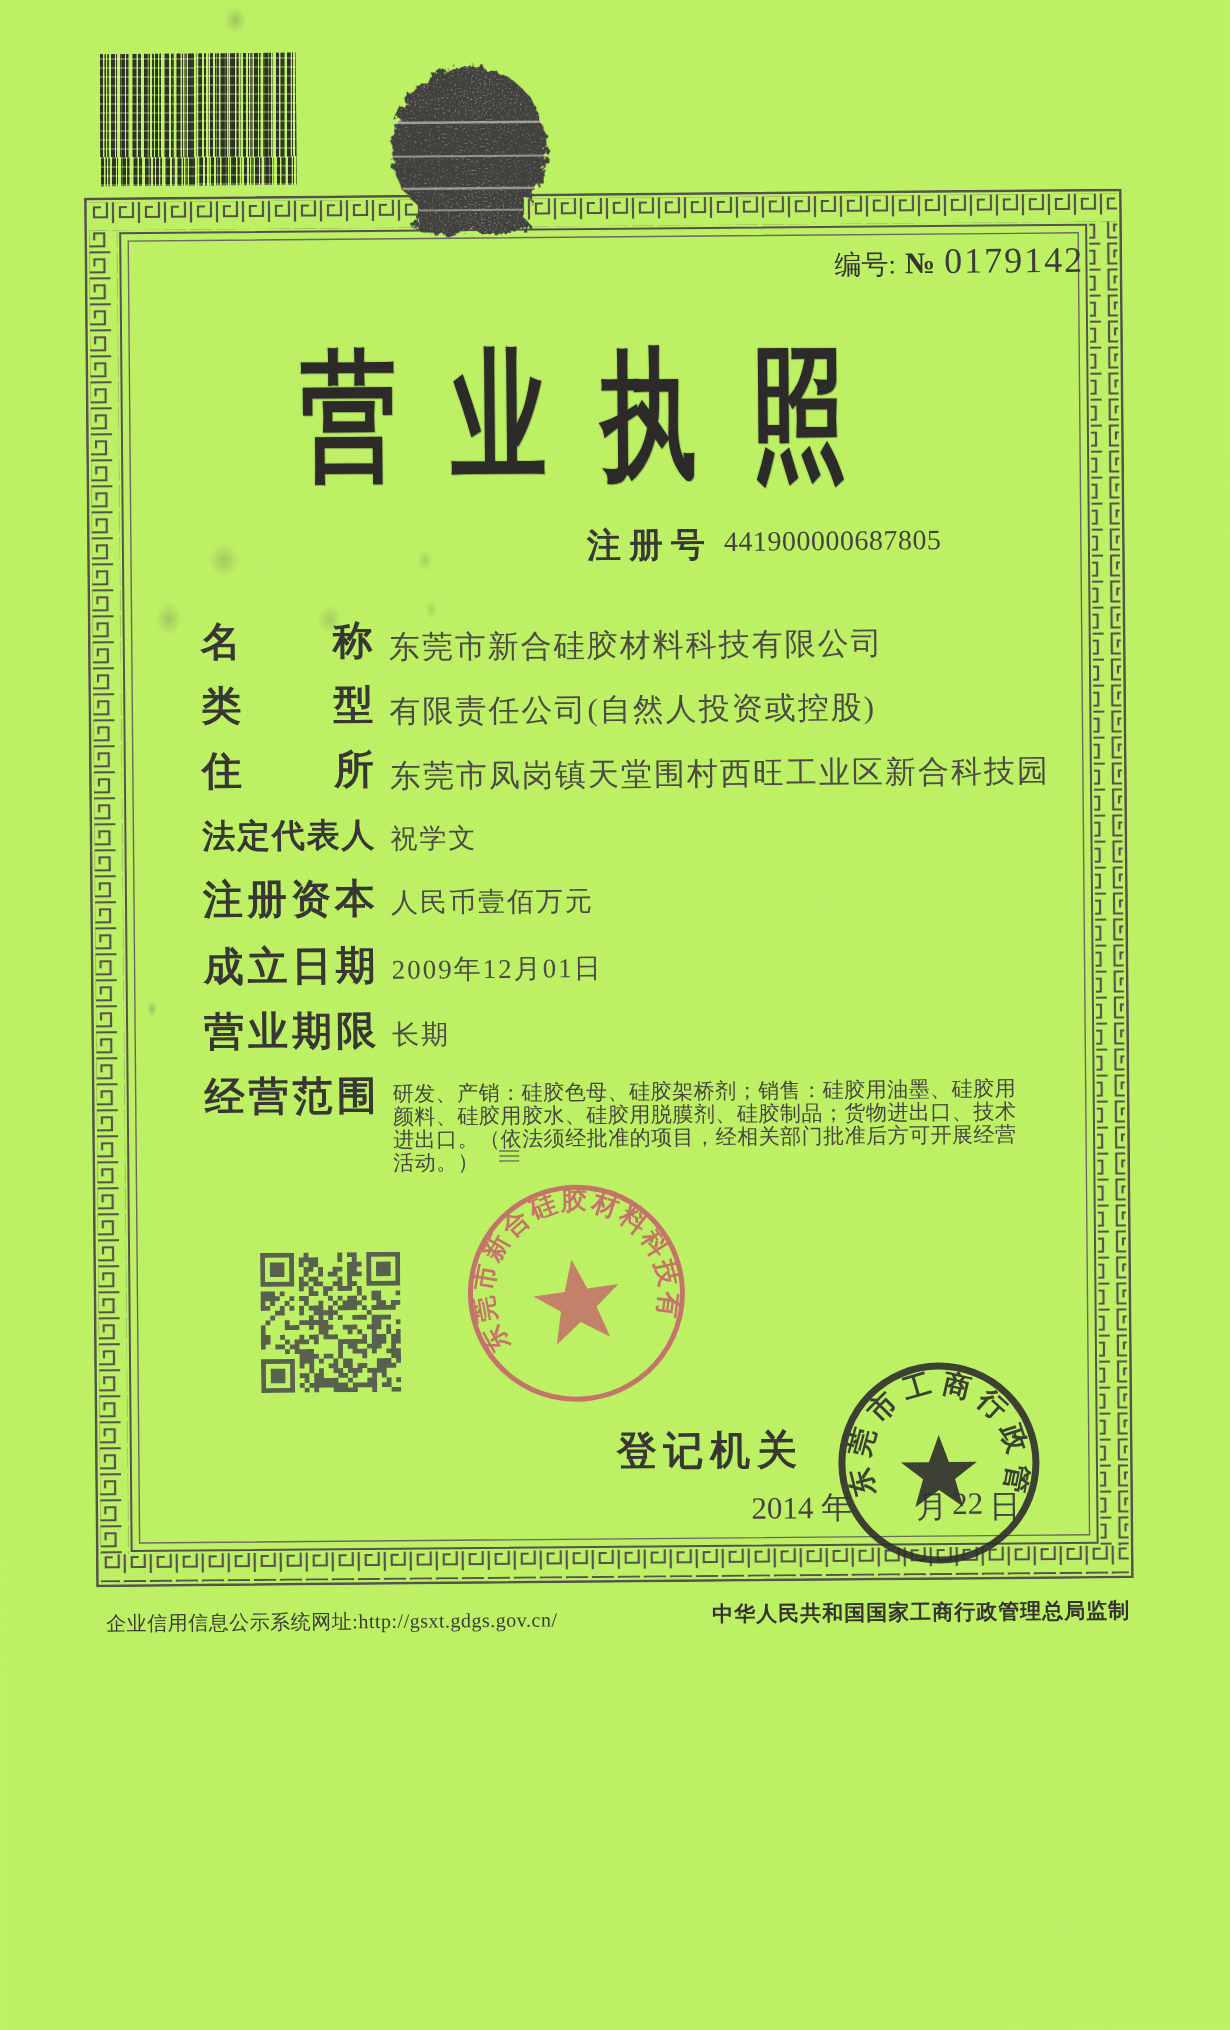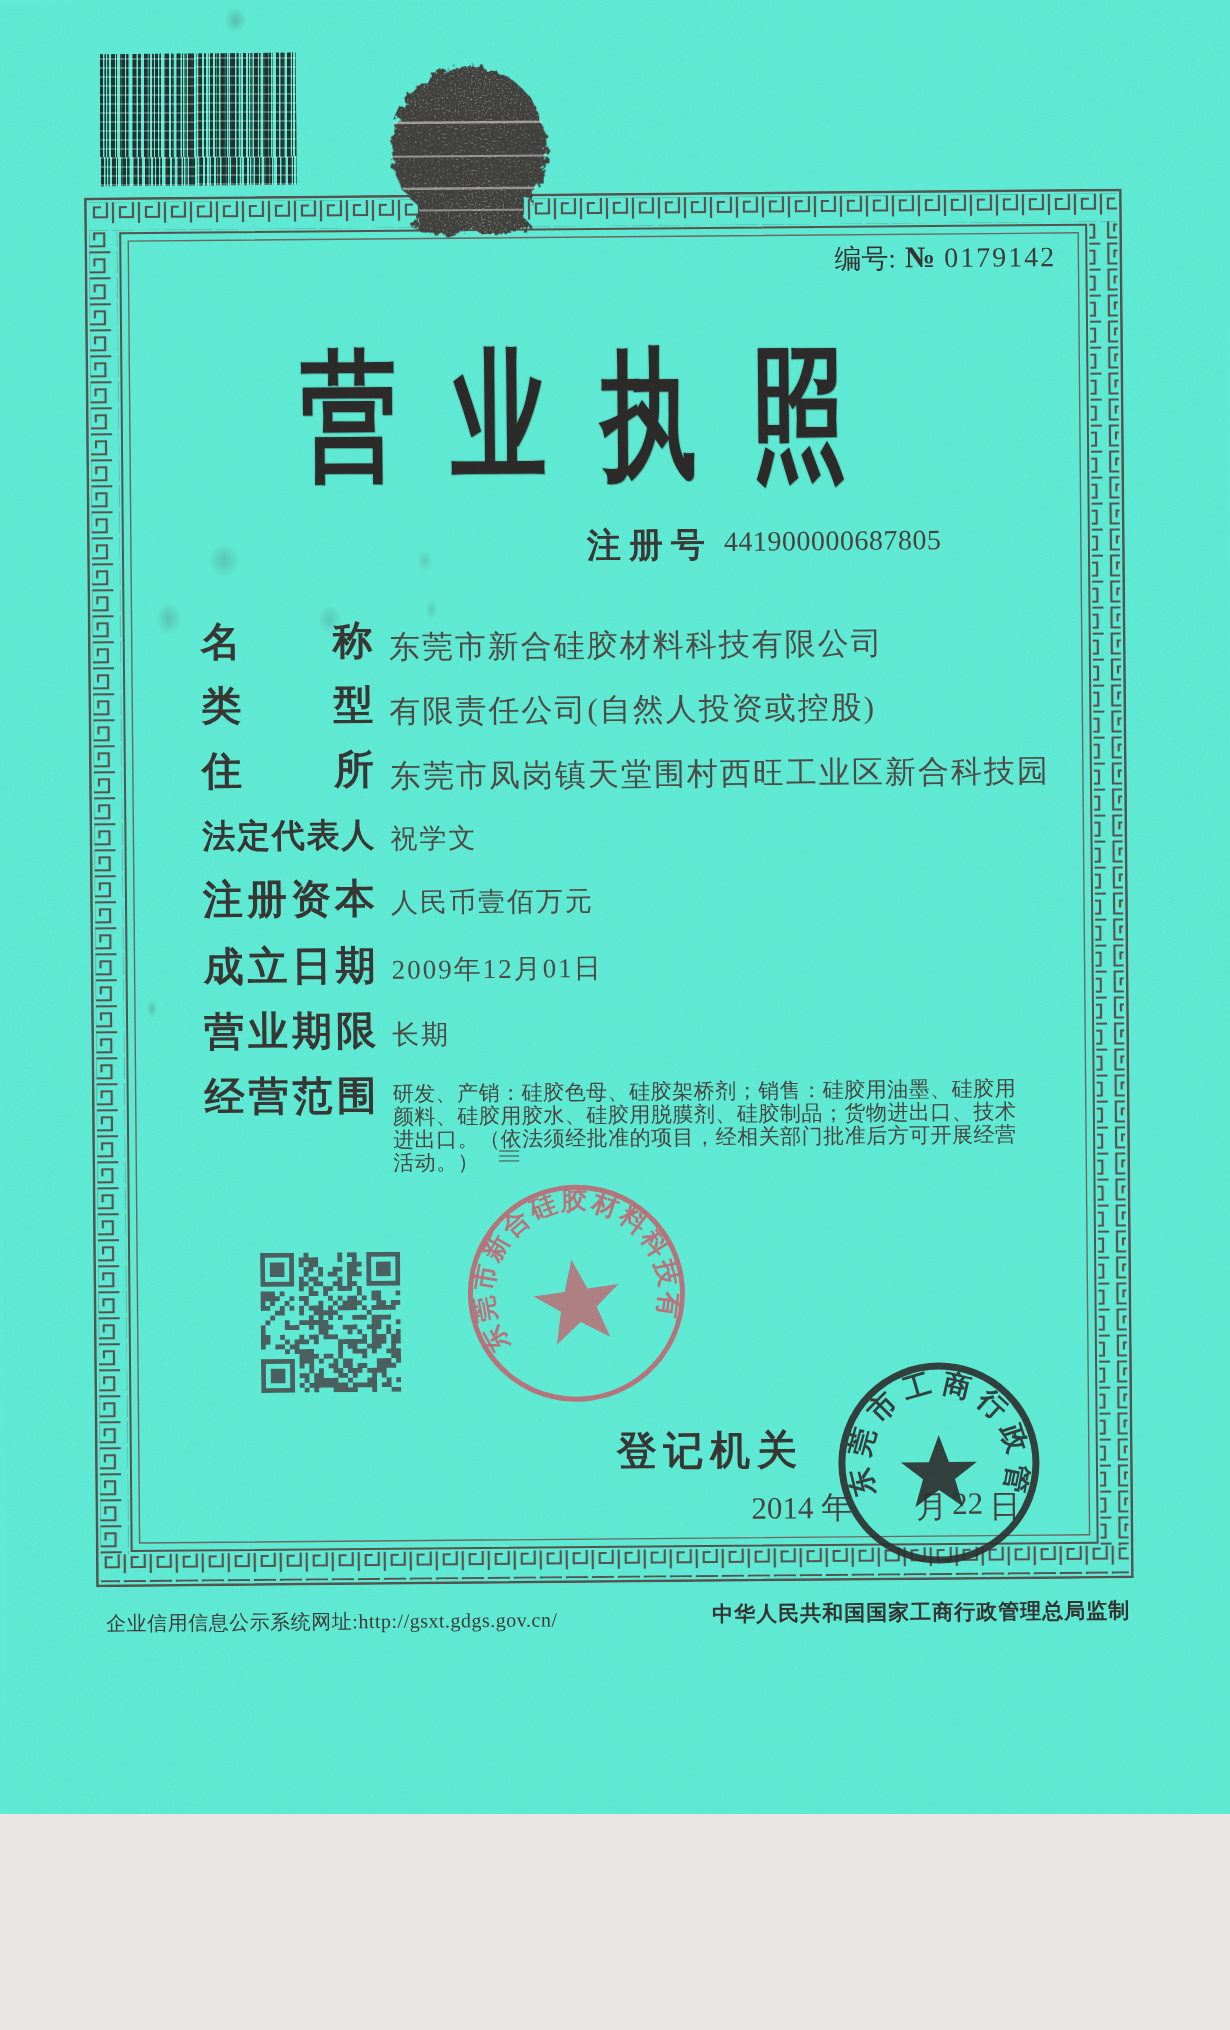--- a/index.html
+++ b/index.html
@@ -1,37 +1,37 @@
 <!DOCTYPE html>
 <html><head>
 <meta charset="utf-8">
 <style>
   html,body{margin:0;padding:0;background:#e8e7e4;}
-  .page{position:relative;width:1230px;height:1814px;background:#5eead4;overflow:hidden;
+  .page{position:relative;width:1230px;height:2030px;background:#bef264;overflow:hidden;
         font-family:"Liberation Serif","DejaVu Serif",serif;color:#3a3835;}
   .doc{position:absolute;inset:0;transform:rotate(-0.5deg);transform-origin:600px 900px;}
 
   
   .barcode{position:absolute;left:107px;top:50px;width:196px;height:132px;opacity:.88;
     background:
       repeating-linear-gradient(0deg, rgba(255,255,255,.28) 0 2px, transparent 2px 9px),
       repeating-linear-gradient(90deg,#1d1c1b 0 3px,transparent 3px 5px,#1d1c1b 5px 6px,transparent 6px 11px),
       repeating-linear-gradient(90deg,#262524 0 2px,transparent 2px 7px,rgba(30,30,30,.75) 7px 9px,transparent 9px 13px),
       repeating-linear-gradient(90deg,rgba(20,20,20,.5) 0 1px,transparent 1px 4px);
     filter:contrast(1.05);}
 
   
   .frame{position:absolute;left:90px;top:193px;z-index:1;}
   .emblem{position:absolute;left:378px;top:58px;z-index:3;}
 
   
   .serial{position:absolute;left:840px;top:243px;z-index:2;display:flex;align-items:baseline;gap:9px;
           font-size:27px;color:#343230;}
   .serial .nosign{font-weight:bold;font-size:30px;}
-  .serial .num{letter-spacing:2px;font-size:28px;color:#3d3b38;}
+  .serial .num{letter-spacing:2px;font-size:36px;color:#3d3b38;}
 
   
   .title{position:absolute;left:283px;top:336px;width:590px;height:156px;z-index:2;
          display:flex;justify-content:space-between;align-items:flex-end;}
   .title span{font-size:140px;line-height:152px;font-weight:900;color:#2b2a28;
               transform:scale(.68,1);transform-origin:center bottom;
               text-shadow:0 0 2px rgba(40,38,36,.55), 1px 1px 0 rgba(40,38,36,.25);}
 
   
   .regline{position:absolute;left:0;top:523px;width:1230px;z-index:2;}

